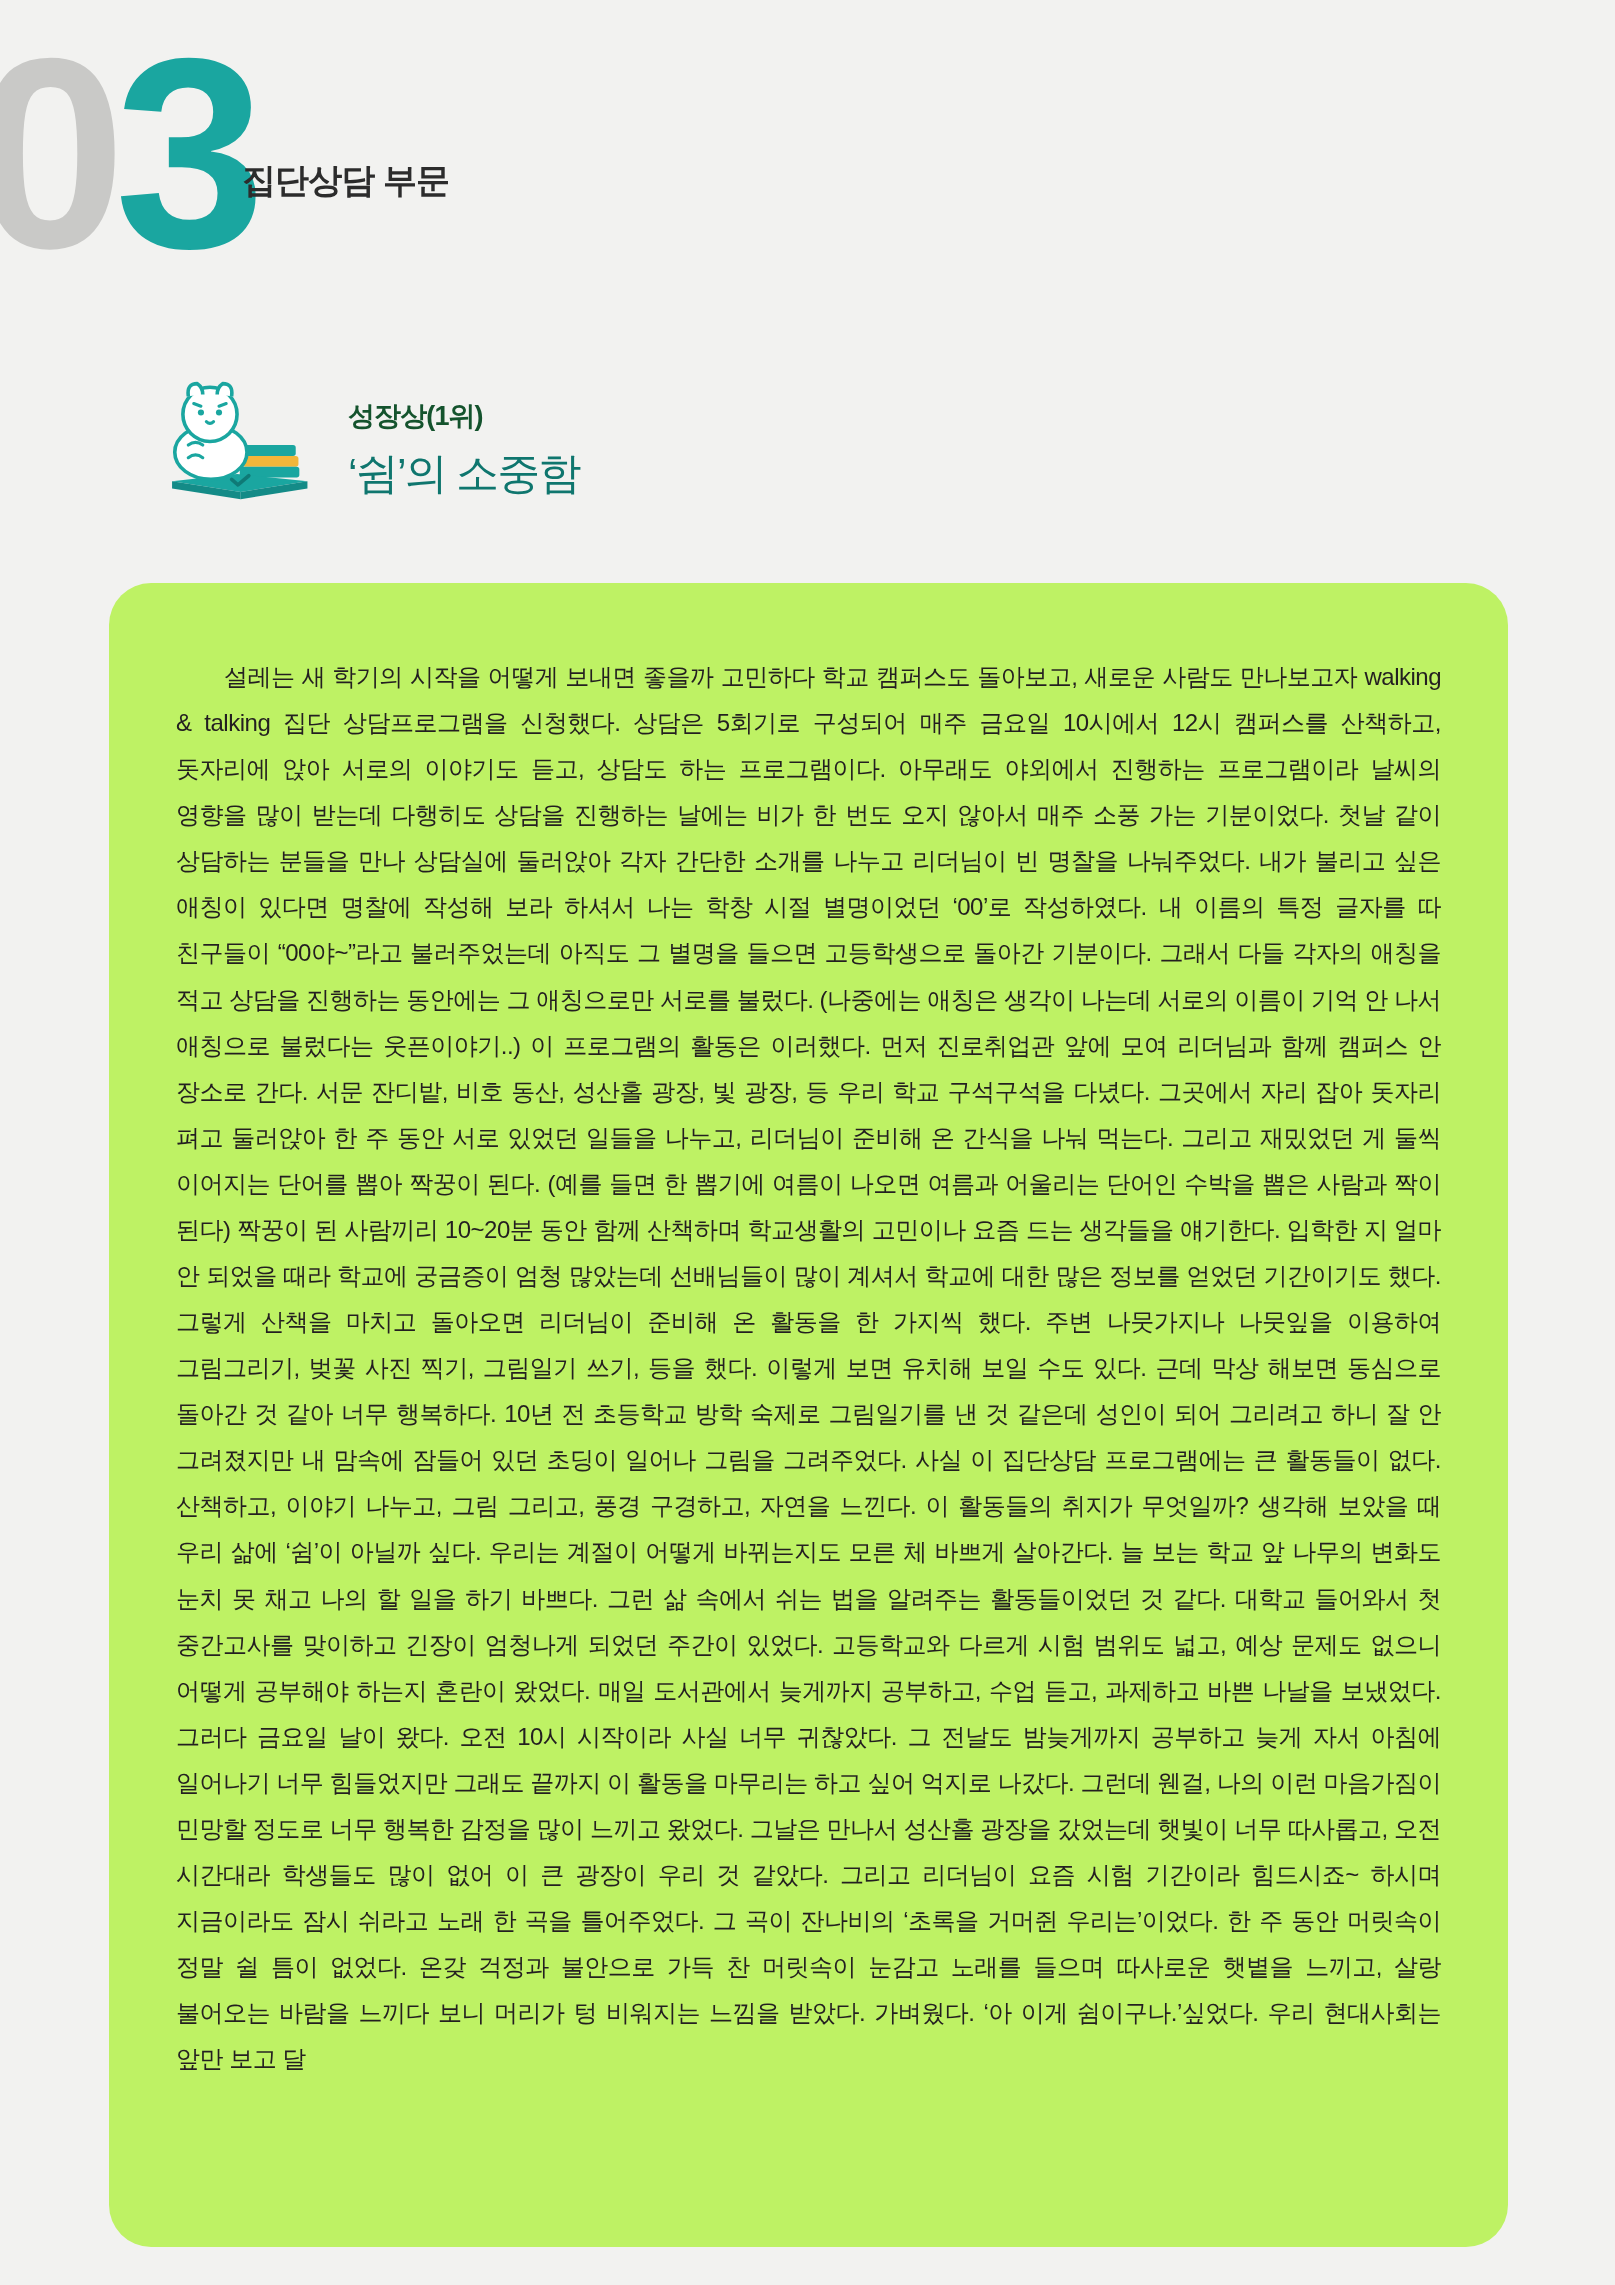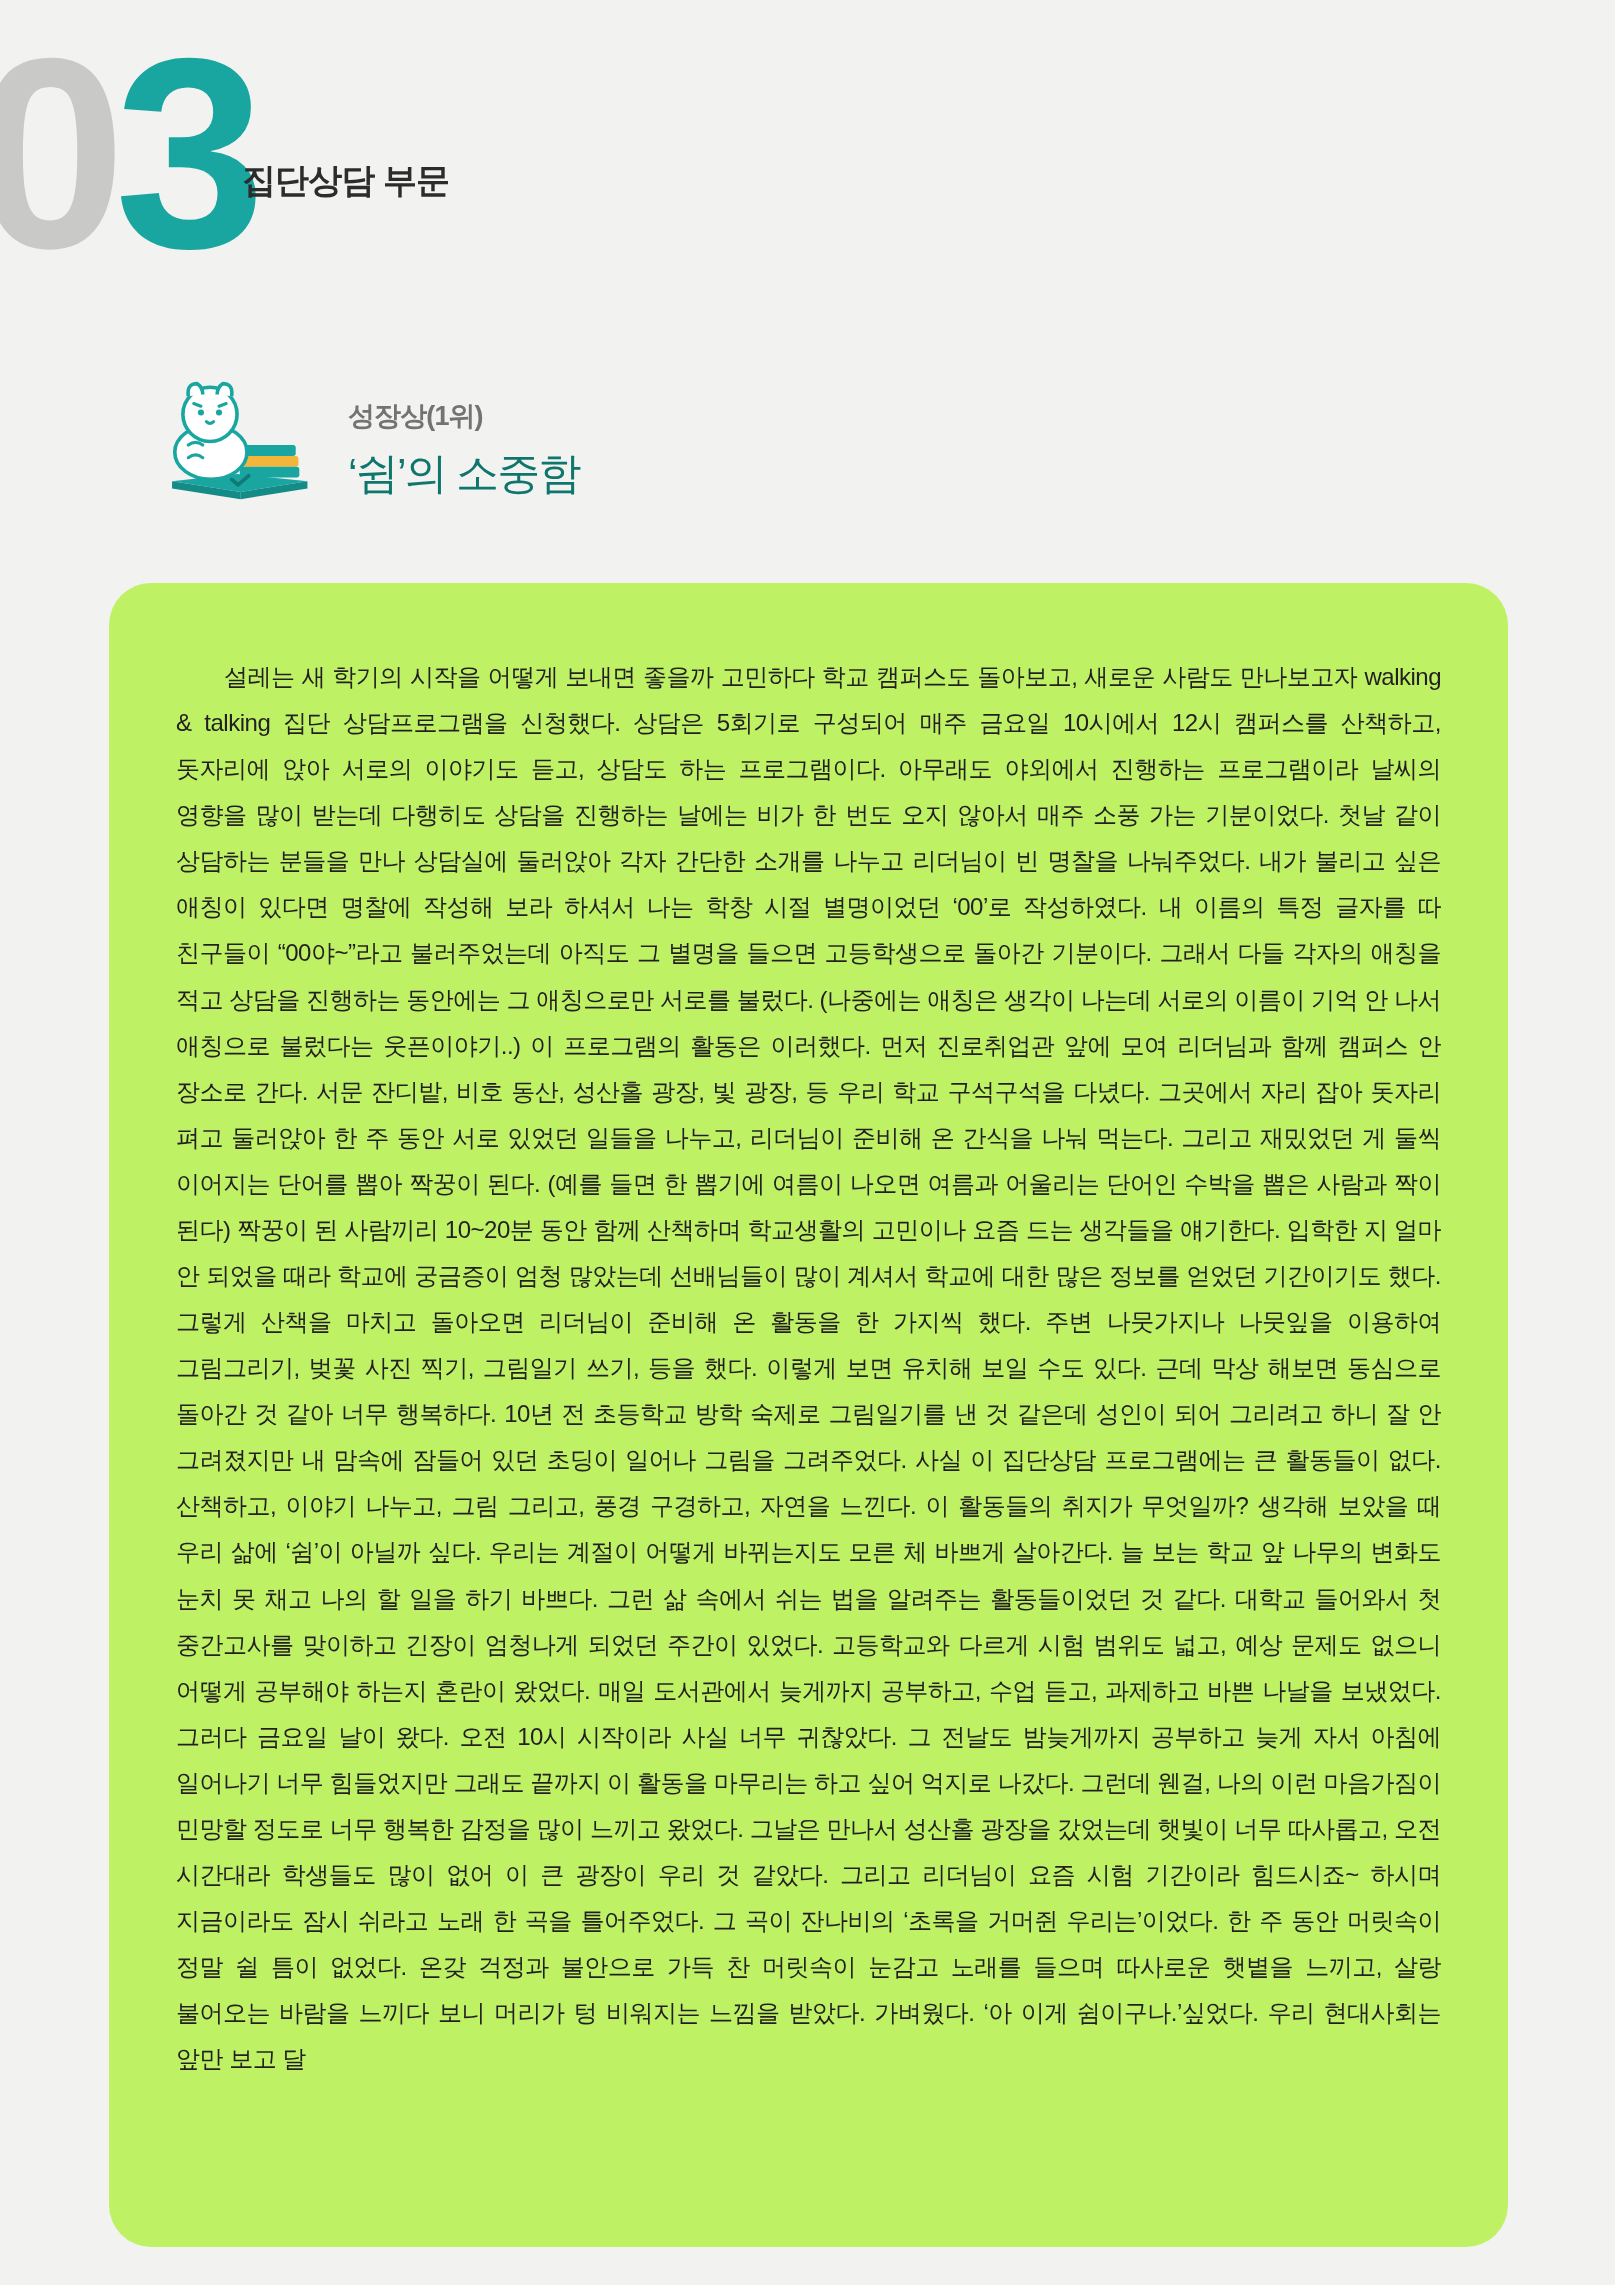--- a/index.html
+++ b/index.html
@@ -57,21 +57,21 @@
     top: 0;
     width: 167px;
     height: 131px;
   }
   .award-label {
     position: absolute;
     left: 194px;
     top: 18px;
     font-size: 27px;
     font-weight: bold;
-    color: #737373;
+    color: #14532d;
     letter-spacing: -0.9px;
   }
   .award-title {
     position: absolute;
     left: 194px;
     top: 65px;
     font-size: 43px;
     font-weight: normal;
     color: #0f766e;
     letter-spacing: -1.8px;

